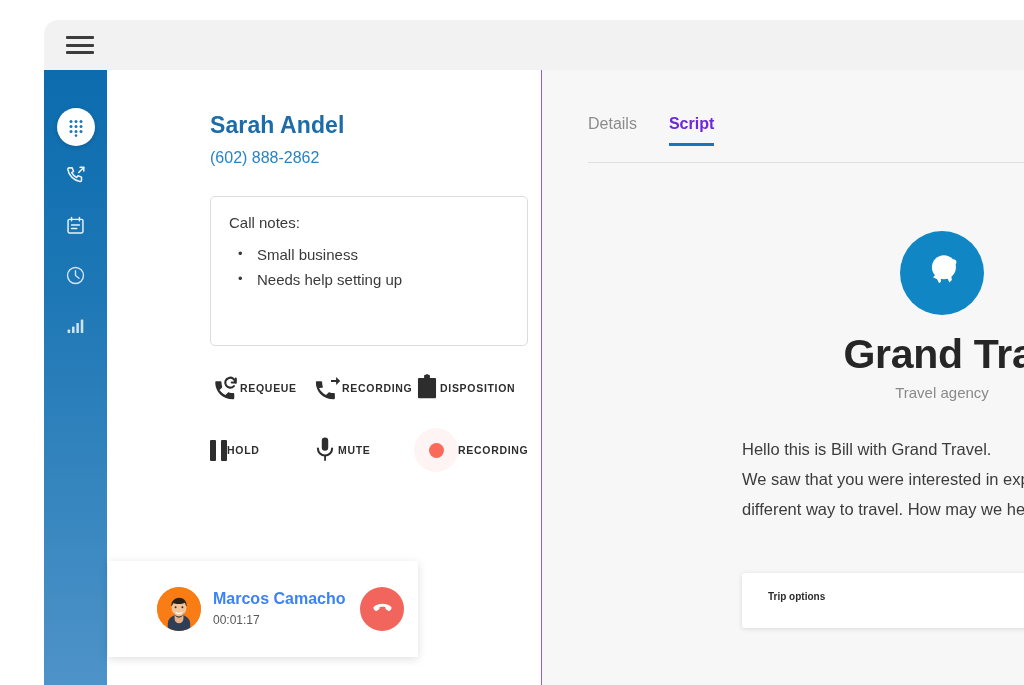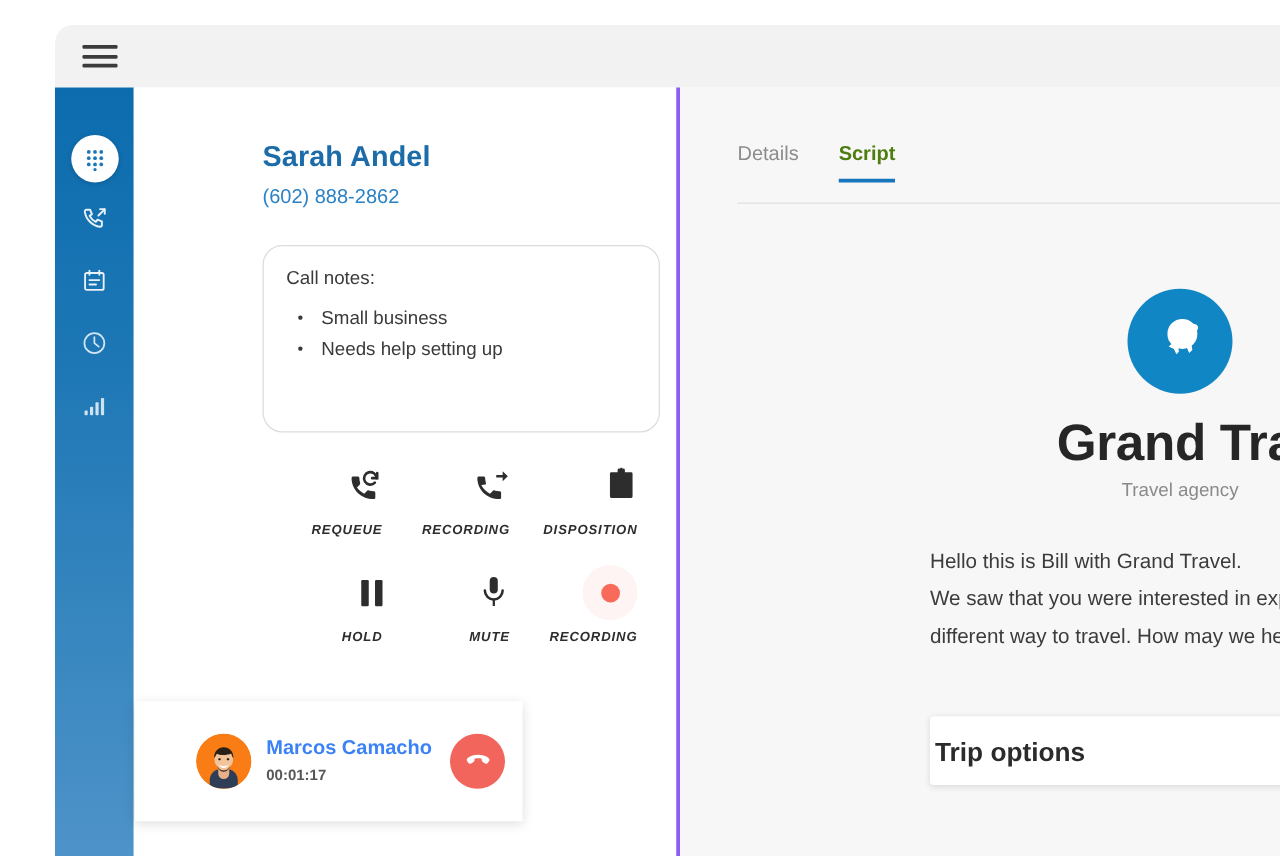--- a/index.html
+++ b/index.html
@@ -117,21 +117,21 @@
     color: #2b82c4;
     white-space: nowrap;
   }
   .notes-box {
     position: absolute;
     left: 103px;
     top: 126px;
     width: 318px;
     height: 150px;
     border: 1px solid #dcdcdc;
-    border-radius: 16px;
+    border-radius: 5px;
     background: #fff;
     box-sizing: border-box;
   }
   .notes-title {
     position: absolute;
     left: 18px;
     top: 17px;
     font-size: 15px;
     color: #3a3a3a;
   }
@@ -168,24 +168,23 @@
   }
   .ctrl-row {
     display: flex;
     justify-content: space-between;
     width: 300px;
   }
   .ctrl-row.r2 { margin-top: 26px; }
   .ctrl {
     width: 96px;
     display: flex;
-    flex-direction: column;
-    align-items: flex-end;
+    flex-direction: row;
+    align-items: flex-start;
     cursor: pointer;
-    font-style: italic;
   }
   .ctrl-icon {
     height: 36px;
     display: flex;
     align-items: center;
     justify-content: center;
   }
   .ctrl-label {
     margin-top: 12px;
     font-size: 10.5px;
@@ -248,21 +247,20 @@
     color: #3b82f6;
     white-space: nowrap;
   }
   .agent-timer {
     position: absolute;
     left: 105px;
     top: 52px;
     font-size: 12px;
     color: #575757;
     white-space: nowrap;
-    font-weight: bold;
   }
   .end-call {
     position: absolute;
     left: 252px;
     top: 26px;
     width: 44px;
     height: 44px;
     border-radius: 50%;
     background: #f2655c;
     display: flex;
@@ -274,40 +272,40 @@
   }
 
   
   .right-pane {
     position: absolute;
     left: 497px;
     top: 50px;
     width: 483px;
     height: 615px;
     background: #f7f7f7;
-    border-left: 3px solid #8b5cf6;
+    border-left: 1px solid #8b5cf6;
     box-sizing: border-box;
   }
   .tabs {
     position: absolute;
     left: 46px;
     top: 45px;
     display: flex;
     gap: 32px;
   }
   .tab {
     font-size: 16px;
     color: #8c8c8c;
     padding-bottom: 13px;
     cursor: pointer;
     position: relative;
     white-space: nowrap;
   }
   .tab.active {
-    color: #4d7c0f;
+    color: #6d28d9;
     font-weight: bold;
   }
   .tab.active::after {
     content: "";
     position: absolute;
     left: 0; right: 0;
     bottom: 0;
     height: 3px;
     background: #1675bd;
   }
@@ -370,23 +368,23 @@
     top: 503px;
     width: 420px;
     height: 55px;
     background: #ffffff;
     border-radius: 3px;
     box-shadow: 0 1px 5px rgba(0,0,0,0.12);
     cursor: pointer;
   }
   .trip-card-label {
     position: absolute;
-    left: 4px;
+    left: 26px;
     top: 18px;
-    font-size: 21px;
+    font-size: 10px;
     font-weight: bold;
     color: #2b2b2b;
     white-space: nowrap;
   }
 </style>
 </head>
 <body>
 
 <div class="app-window">
 

